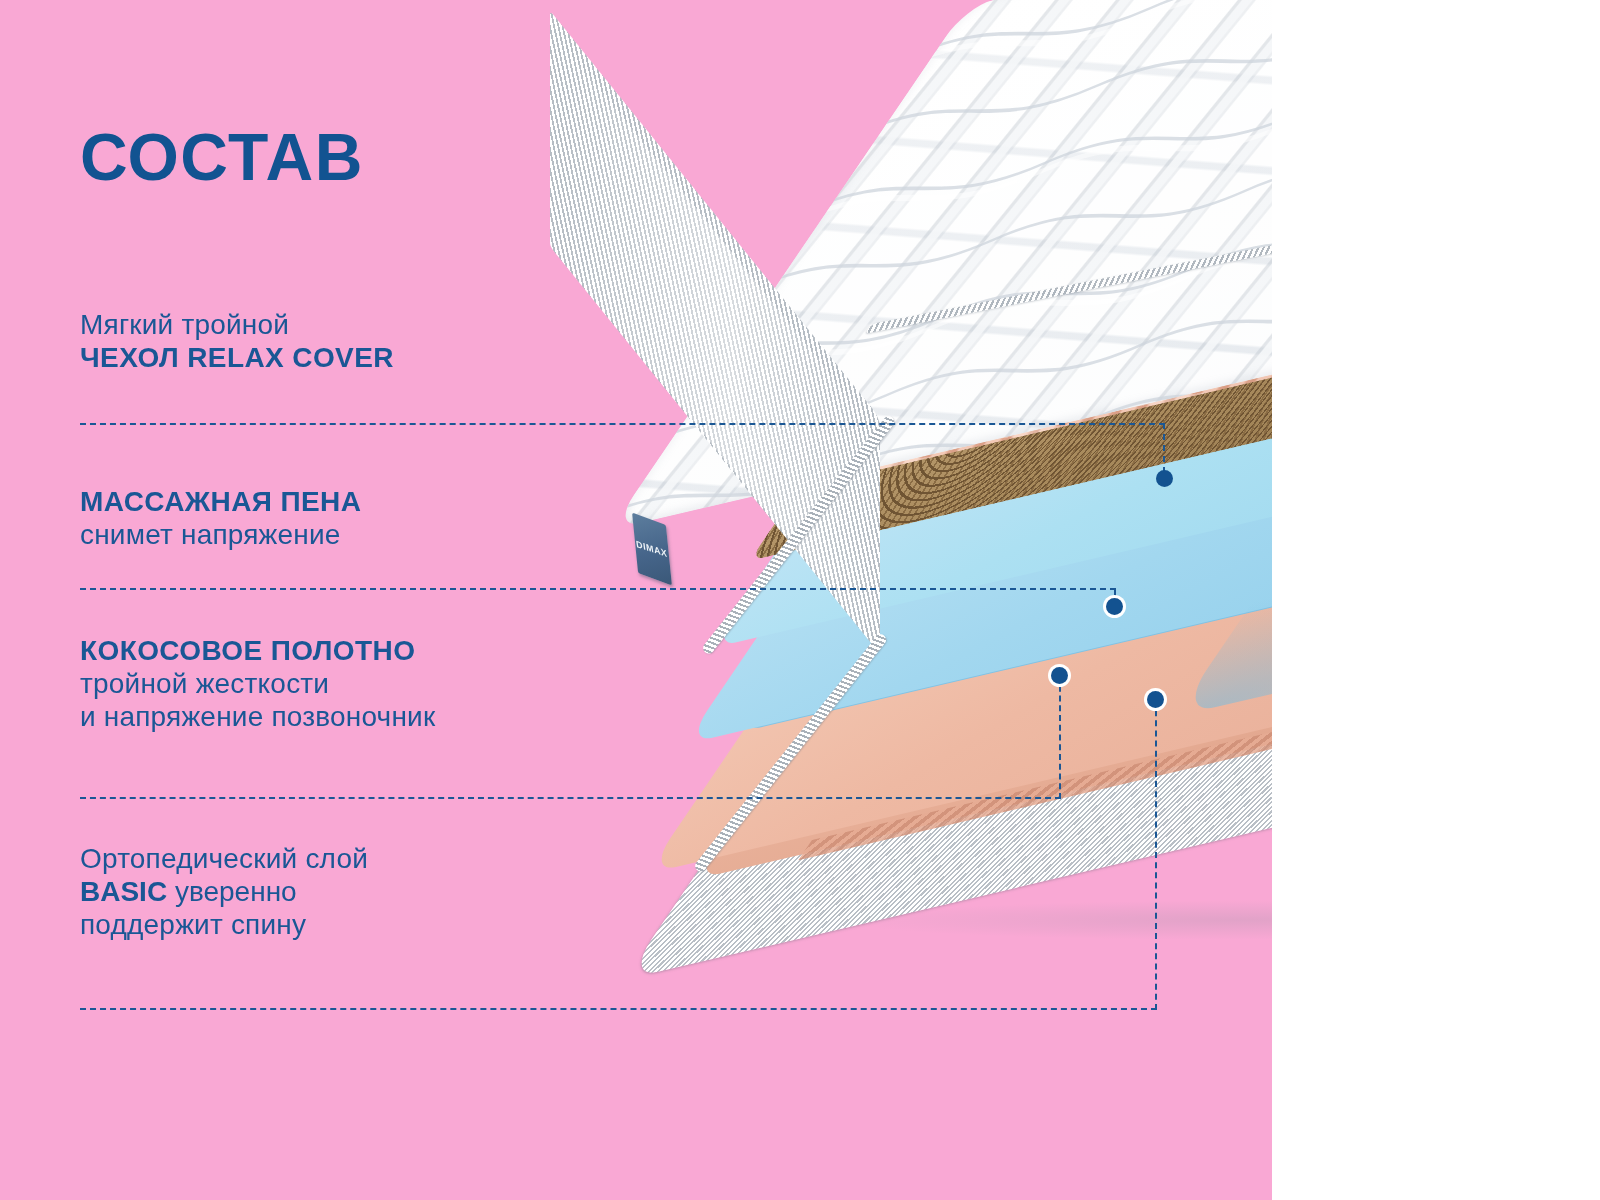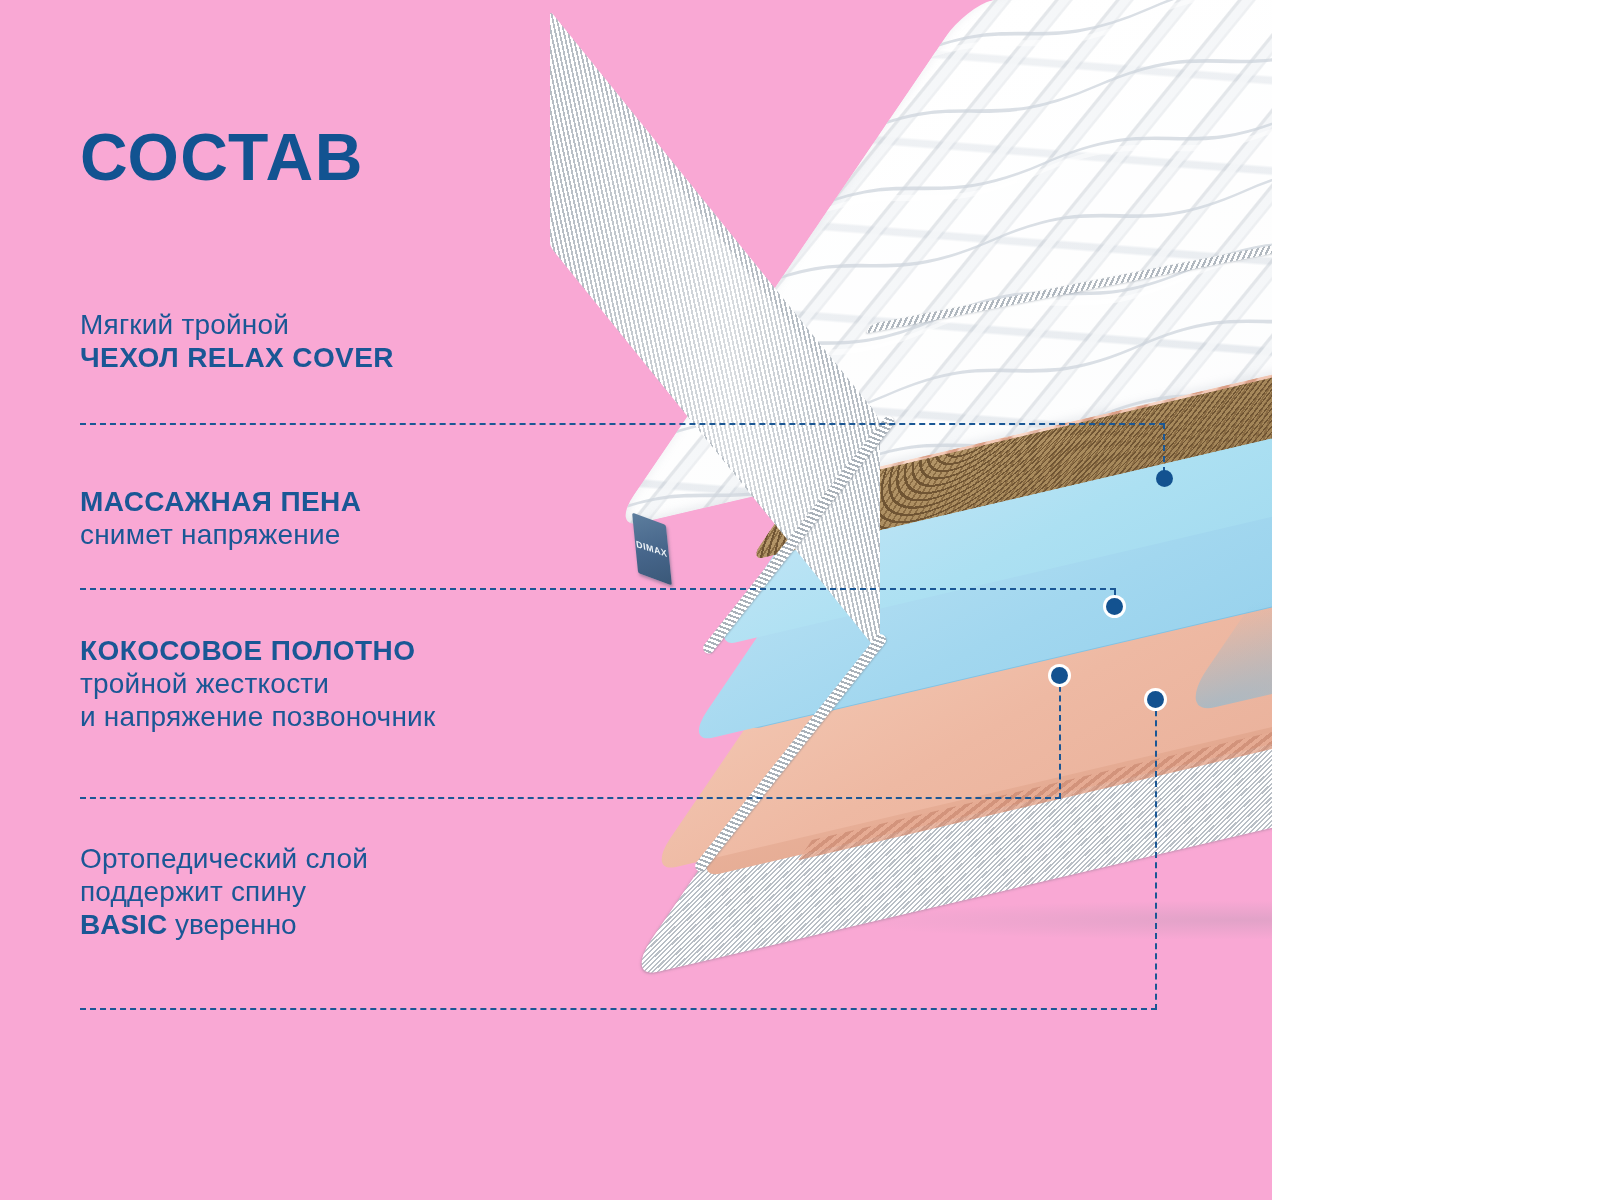--- a/index.html
+++ b/index.html
@@ -483,17 +483,17 @@
   </div>
 
   <div id="block-2" class="callout-block">
     <span class="c-line bold">КОКОСОВОЕ ПОЛОТНО</span>
     <span class="c-line reg">тройной жесткости</span>
     <span class="c-line reg">и напряжение позвоночник</span>
   </div>
 
   <div id="block-3" class="callout-block">
     <span class="c-line reg">Ортопедический слой</span>
+    <span class="c-line"><span class="b">BASIC</span><span class="r"> уверенно</span></span>
     <span class="c-line reg">поддержит спину</span>
-    <span class="c-line"><span class="b">BASIC</span><span class="r"> уверенно</span></span>
   </div>
 
 </div>
 
 </body></html>

